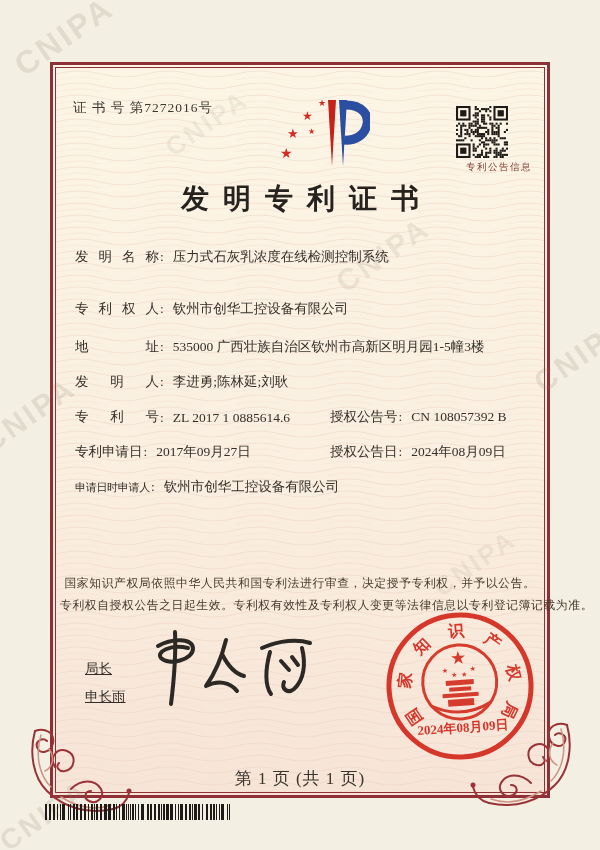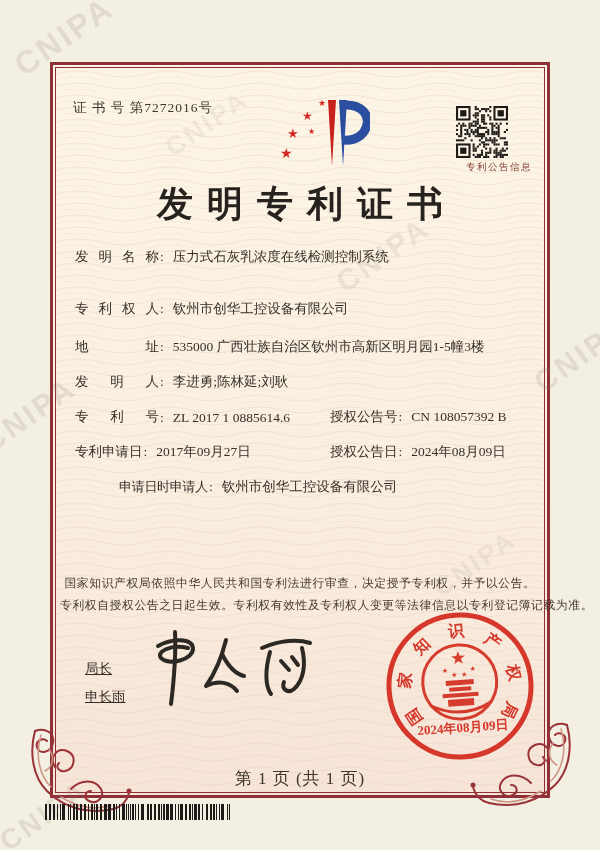--- a/index.html
+++ b/index.html
@@ -22,29 +22,29 @@
   .ornament{position:absolute;z-index:3;}
 
   
   .cert-no{position:absolute;left:73px;top:99px;font-size:13.5px;letter-spacing:1px;
            color:#3f3830;z-index:4;}
   .logo{position:absolute;left:250px;top:94px;z-index:4;}
   .qr{position:absolute;left:456px;top:106px;z-index:4;}
   .qr-label{position:absolute;left:436px;top:161px;width:96px;text-align:right;
             font-size:9.5px;letter-spacing:1.5px;color:#7d392c;z-index:4;}
   .title{position:absolute;left:0;top:180px;width:600px;text-align:center;
-         font-size:36px;font-weight:bold;letter-spacing:14px;text-indent:14px;
+         font-size:28px;font-weight:bold;letter-spacing:14px;text-indent:14px;
          color:#26221e;z-index:4;}
 
   
   .f-row{position:absolute;left:75px;width:460px;font-size:13.5px;color:#36302a;
          z-index:4;white-space:nowrap;}
   .lj{display:inline-block;width:84px;text-align:justify;text-align-last:justify;
       vertical-align:bottom;}
-  .lbl-sm{font-size:13px;letter-spacing:-0.3px;margin-left:44px;}
+  .lbl-sm{font-size:11px;letter-spacing:-0.3px;}
   .colon{margin-left:1px;}
   .val{margin-left:9px;}
   .f-right{position:absolute;left:255px;top:0;}
 
   
   .stmt{position:absolute;left:60px;width:480px;text-align:center;font-size:11.8px;
         letter-spacing:0.6px;color:#453a2d;z-index:4;white-space:nowrap;}
 
   
   .issuer{position:absolute;left:85px;z-index:4;font-size:13.5px;color:#332e28;text-decoration:underline;}

